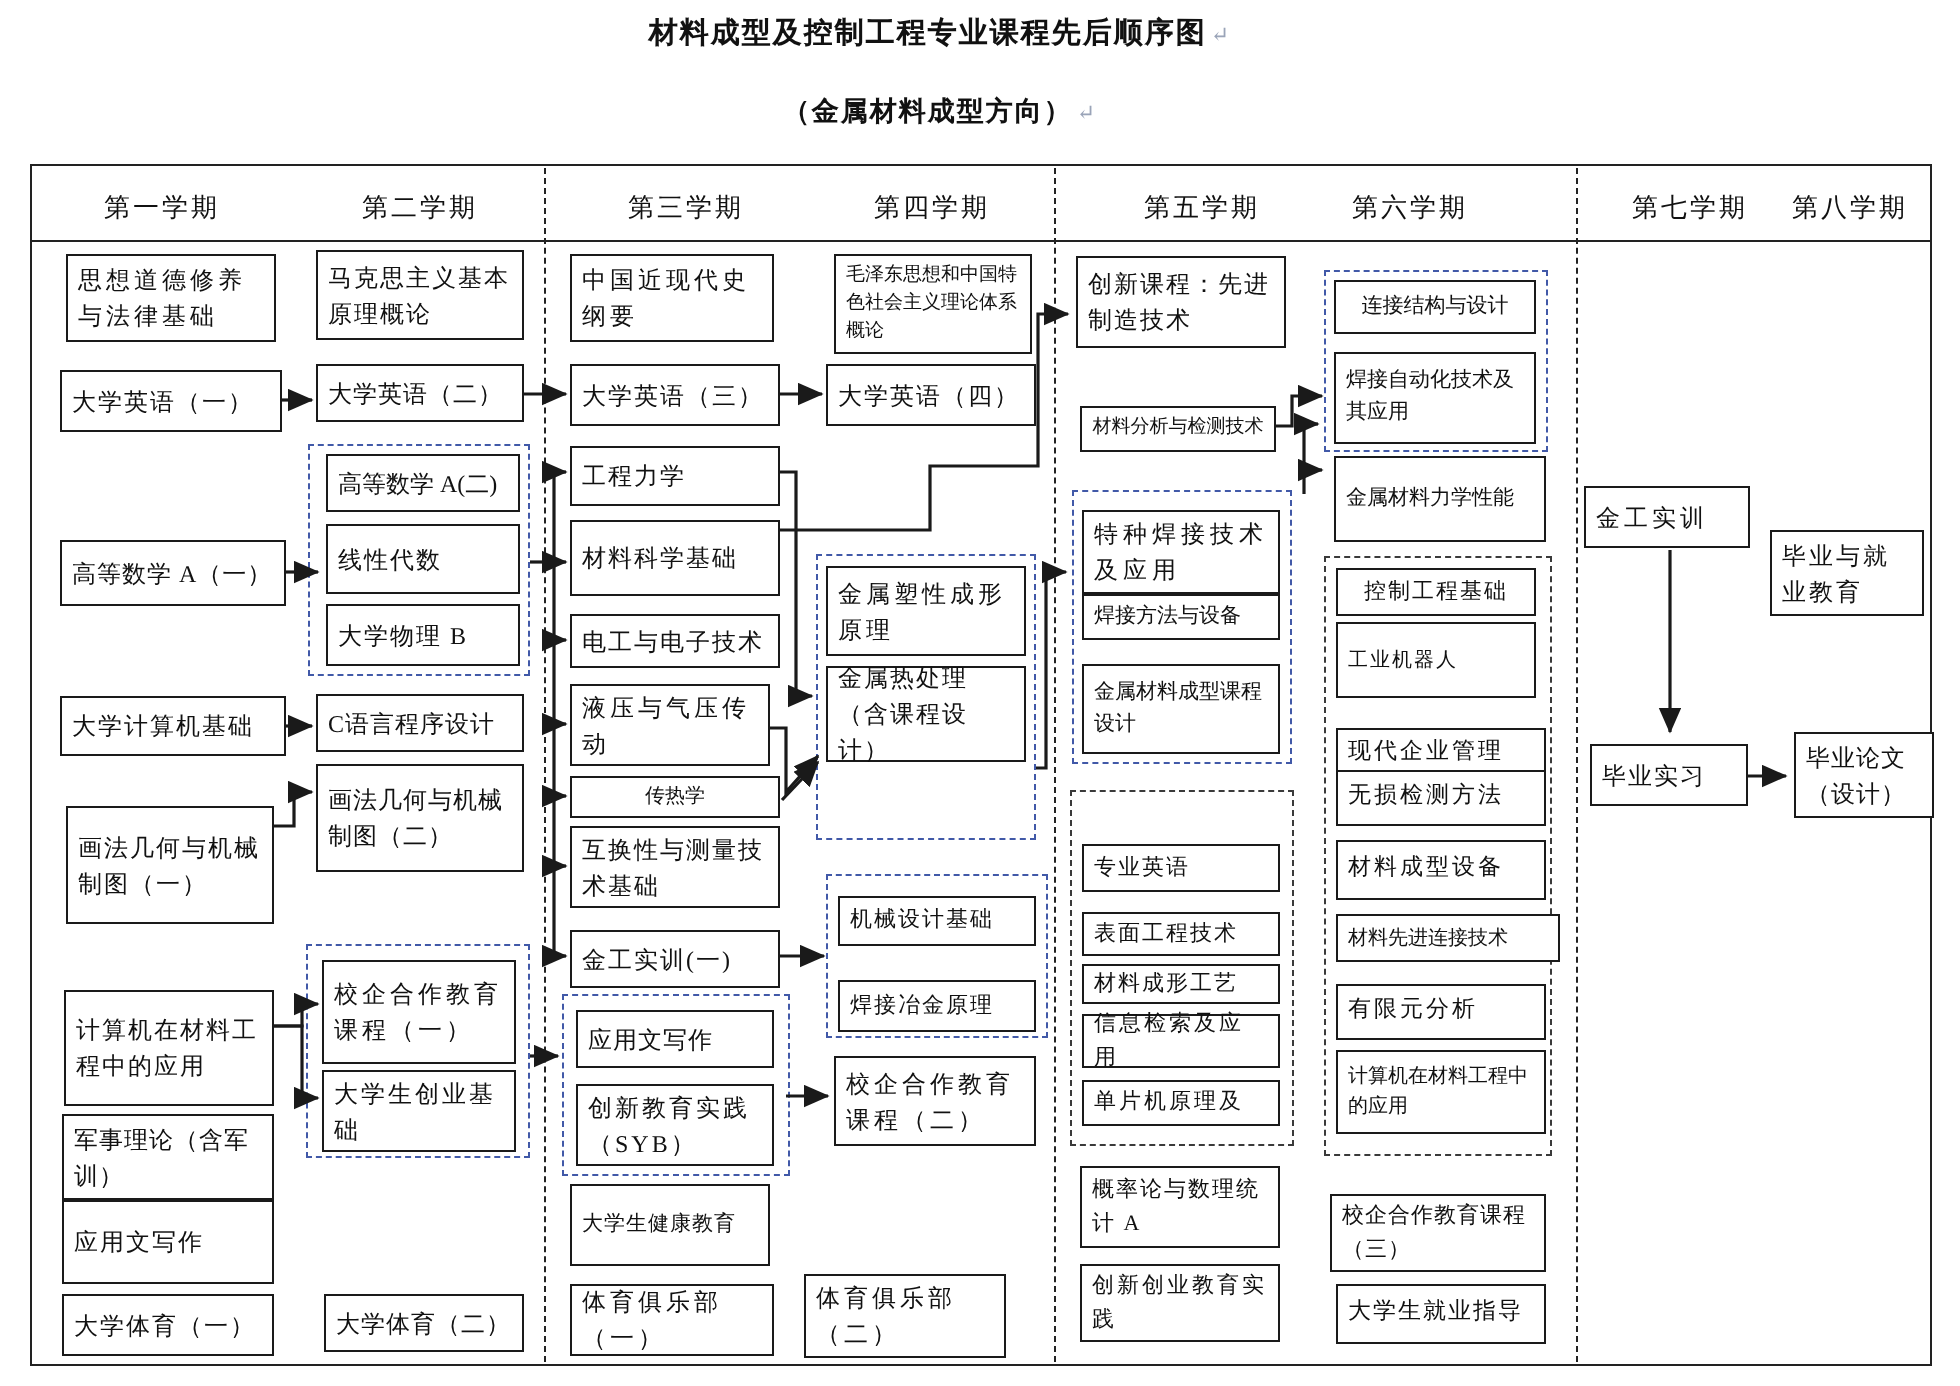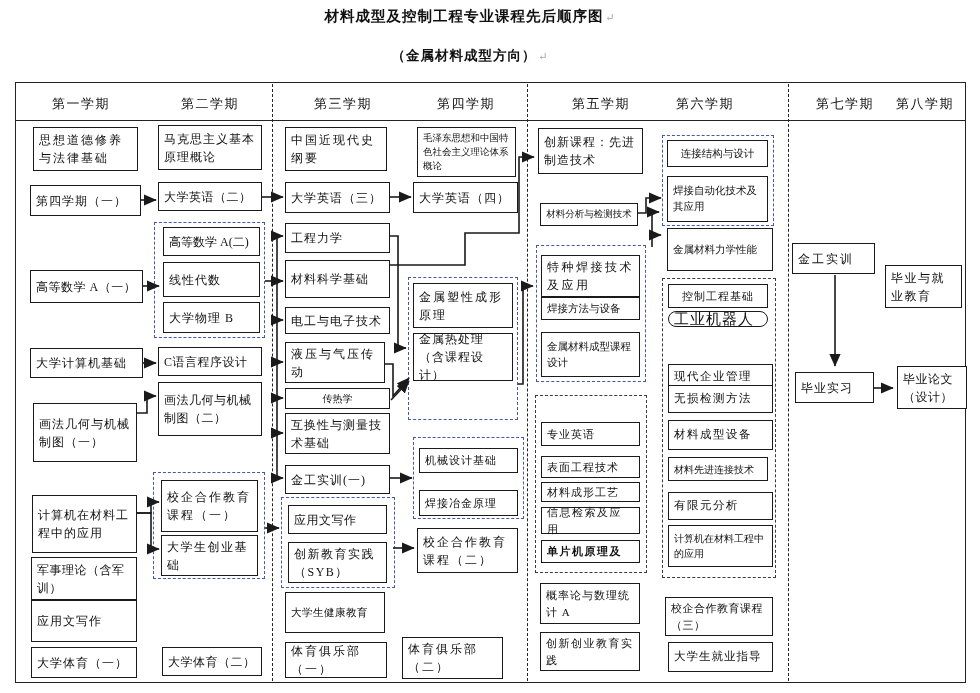--- a/index.html
+++ b/index.html
@@ -51,21 +51,21 @@
       <div class="group" style="left: 408px; top: 277px; width: 110px; height: 143px;"></div>
       <div class="group" style="left: 413px; top: 437px; width: 111px; height: 82px;"></div>
       <div class="group" style="left: 536px; top: 245px; width: 110px; height: 137px;"></div>
       <div class="group black" style="left: 535px; top: 395px; width: 112px; height: 178px;"></div>
       <div class="group" style="left: 662px; top: 135px; width: 112px; height: 91px;"></div>
       <div class="group black" style="left: 662px; top: 278px; width: 114px; height: 300px;"></div>
       <div class="node" style="left: 33px; top: 127px; width: 105px; height: 44px; font-size: 12px; letter-spacing: 2px;">
         <span>思想道德修养与法律基础</span>
       </div>
       <div class="node" style="left: 30px; top: 185px; width: 111px; height: 31px; font-size: 12px; letter-spacing: 1px;">
-        <span>第四学期（一）</span>
+        <span>大学英语（一）</span>
       </div>
       <div class="node" style="left: 30px; top: 270px; width: 113px; height: 33px; font-size: 12px; letter-spacing: 0.5px;">
         <span>高等数学 A（一）</span>
       </div>
       <div class="node" style="left: 30px; top: 348px; width: 113px; height: 30px; font-size: 12px; letter-spacing: 1px;">
         <span>大学计算机基础</span>
       </div>
       <div class="node" style="left: 33px; top: 403px; width: 104px; height: 59px; font-size: 12px; letter-spacing: 1px;">
         <span>画法几何与机械制图（一）</span>
       </div>
@@ -194,54 +194,54 @@
       </div>
       <div class="node" style="left: 541px; top: 456px; width: 99px; height: 22px; font-size: 11px; letter-spacing: 1px;">
         <span>表面工程技术</span>
       </div>
       <div class="node" style="left: 541px; top: 482px; width: 99px; height: 20px; font-size: 11px; letter-spacing: 1px; text-align: center;">
         <span>材料成形工艺</span>
       </div>
       <div class="node" style="left: 541px; top: 507px; width: 99px; height: 27px; font-size: 11px; letter-spacing: 1.5px;">
         <span>信息检索及应用</span>
       </div>
-      <div class="node" style="left: 541px; top: 540px; width: 99px; height: 23px; font-size: 11px; letter-spacing: 1.5px; font-weight: bold;">
+      <div class="node" style="left: 541px; top: 540px; width: 99px; height: 23px; font-size: 11px; letter-spacing: 1.5px;">
         <span>单片机原理及</span>
       </div>
       <div class="node" style="left: 540px; top: 583px; width: 100px; height: 41px; font-size: 11px; letter-spacing: 1px;">
         <span>概率论与数理统计 A</span>
       </div>
       <div class="node" style="left: 540px; top: 632px; width: 100px; height: 39px; font-size: 11px; letter-spacing: 1.5px;">
         <span>创新创业教育实践</span>
       </div>
       <div class="node center" style="left: 667px; top: 140px; width: 101px; height: 27px; font-size: 10.5px;">
         <span>连接结构与设计</span>
       </div>
       <div class="node" style="left: 667px; top: 176px; width: 101px; height: 46px; font-size: 10.5px;">
         <span>焊接自动化技术及其应用</span>
       </div>
       <div class="node" style="left: 667px; top: 228px; width: 106px; height: 43px; font-size: 10.5px;">
         <span>金属材料力学性能</span>
       </div>
       <div class="node center" style="left: 668px; top: 284px; width: 100px; height: 24px; font-size: 11px; letter-spacing: 1px;">
         <span>控制工程基础</span>
       </div>
-      <div class="node" style="left: 668px; top: 311px; width: 100px; height: 16px; font-size: 15px; letter-spacing: 1px; border-radius: 11px;">
+      <div class="node" style="left: 668px; top: 311px; width: 100px; height: 38px; font-size: 10px; letter-spacing: 1px;">
         <span>工业机器人</span>
       </div>
       <div class="node" style="left: 668px; top: 344px; width: 105px; height: 26px; font-size: 11.5px; letter-spacing: 1.5px; margin-top: 20px;">
         <span>现代企业管理</span>
       </div>
       <div class="node" style="left: 668px; top: 385px; width: 105px; height: 28px; font-size: 11.5px; letter-spacing: 1.5px;">
         <span>无损检测方法</span>
       </div>
       <div class="node" style="left: 668px; top: 420px; width: 105px; height: 30px; font-size: 11.5px; letter-spacing: 1.5px;">
         <span>材料成型设备</span>
       </div>
-      <div class="node" style="left: 668px; top: 457px; width: 100px; height: 24px; font-size: 10px;">
+      <div class="node" style="left: 668px; top: 457px; width: 112px; height: 24px; font-size: 10px;">
         <span>材料先进连接技术</span>
       </div>
       <div class="node" style="left: 668px; top: 492px; width: 105px; height: 28px; font-size: 11.5px; letter-spacing: 1.5px;">
         <span>有限元分析</span>
       </div>
       <div class="node" style="left: 668px; top: 525px; width: 105px; height: 42px; font-size: 10px;">
         <span>计算机在材料工程中的应用</span>
       </div>
       <div class="node" style="left: 665px; top: 597px; width: 108px; height: 39px; font-size: 11px; letter-spacing: 0.5px;">
         <span>校企合作教育课程（三）</span>

